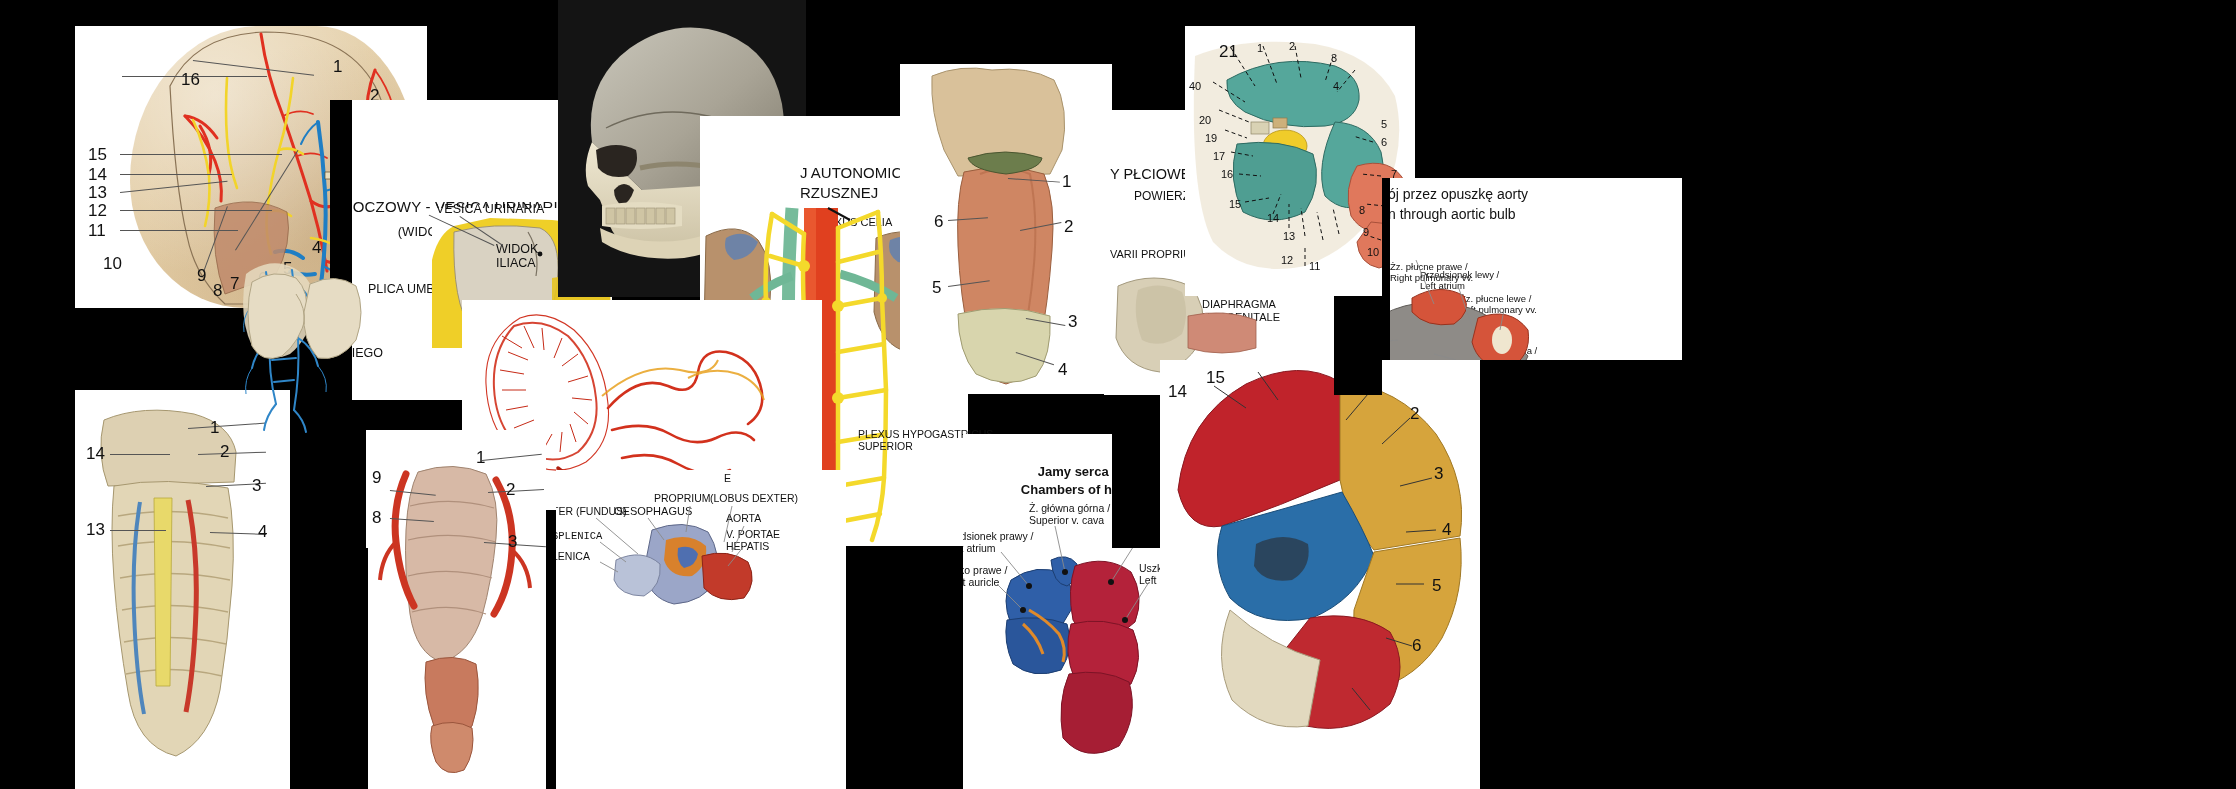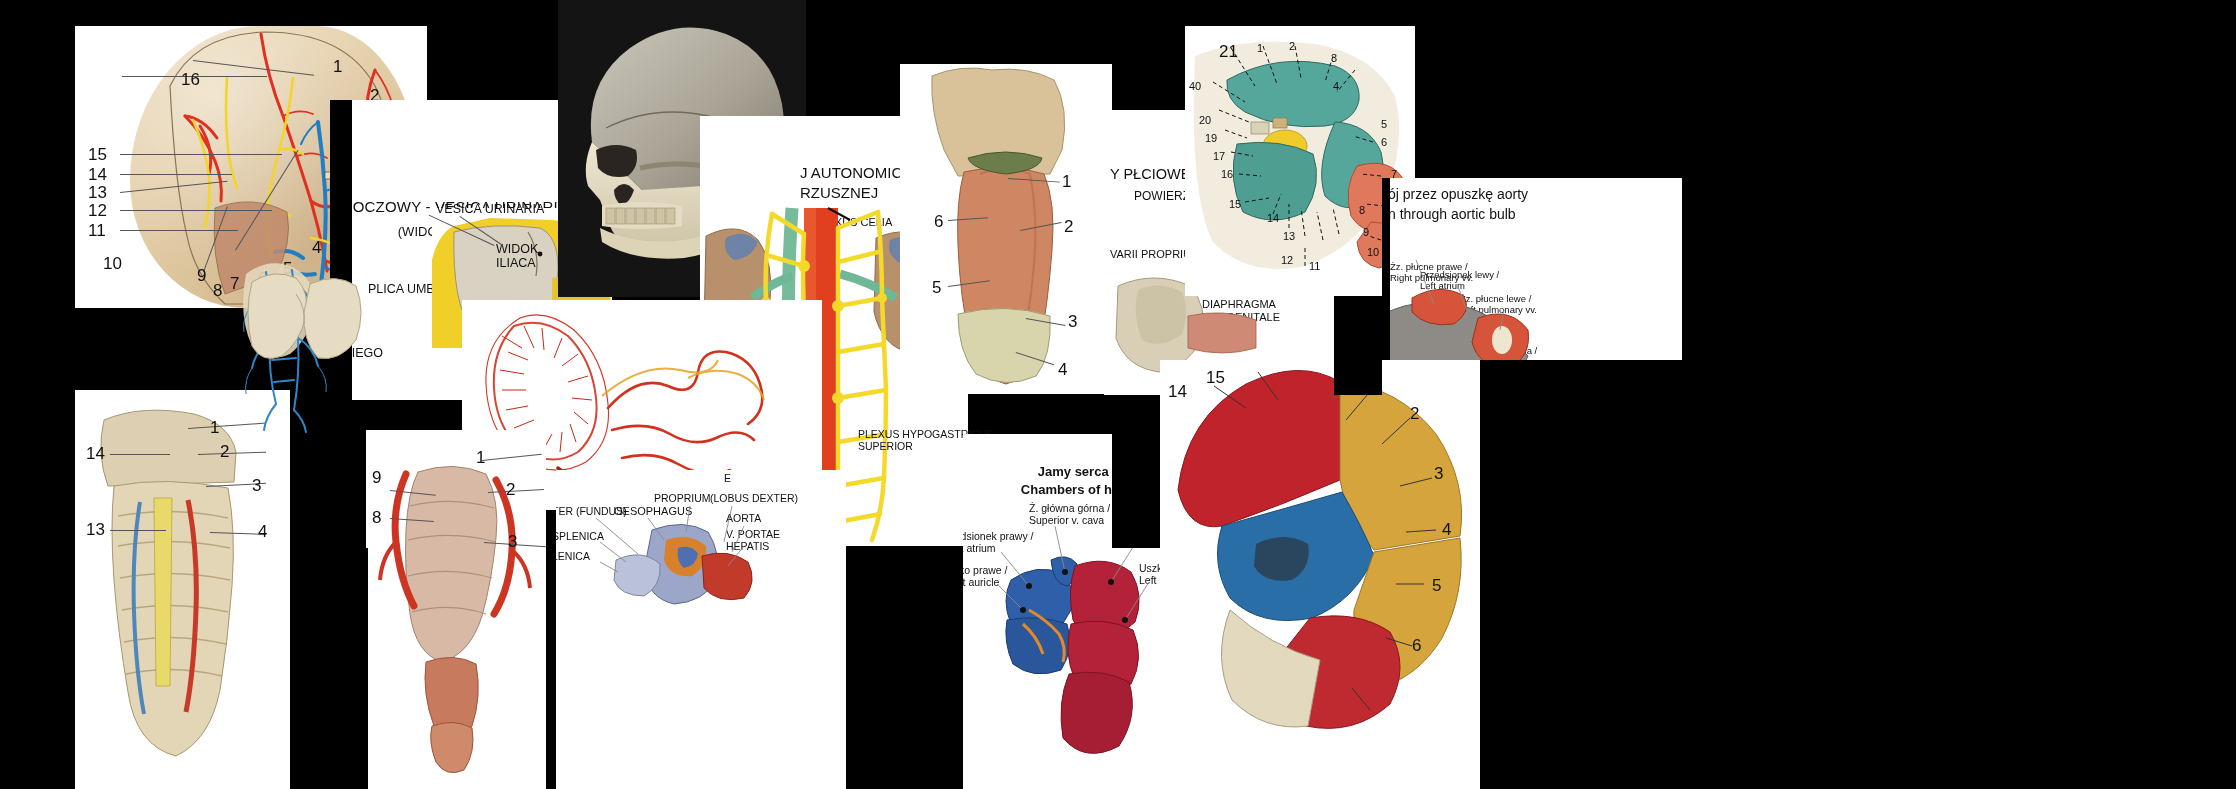--- a/index.html
+++ b/index.html
@@ -430,21 +430,21 @@
       <g stroke="#b01f10" stroke-width="3.4" fill="none" stroke-linecap="round">
         <path d="M96 168 Q116 182 104 196 Q90 206 108 208 Q140 206 176 200 Q214 194 250 198 Q280 202 300 192"></path>
       </g>
     </svg>
   </div>
 
   <div class="panel" style="left:556px;top:470px;width:290px;height:319px;">
     <div class="lbl" style="left:-4px;top:35px;font-size:10.5px;">TER (FUNDUS)</div>
     <div class="lbl" style="left:58px;top:35px;font-size:11px;">OESOPHAGUS</div>
     <div class="lbl" style="left:98px;top:22px;font-size:10.5px;">PROPRIUM</div>
-    <div class="lbl" style="left:-4px;top:60px;font-size:10.5px;">SPLENICA</div>
+    <div class="lbl" style="left:-4px;top:60px;font-size:10.5px;font-family:Liberation Mono, monospace;">SPLENICA</div>
     <div class="lbl" style="left:-4px;top:80px;font-size:10.5px;">LENICA</div>
     <div class="lbl" style="left:154px;top:22px;font-size:10.5px;">(LOBUS DEXTER)</div>
     <div class="lbl" style="left:170px;top:42px;font-size:10.5px;">AORTA</div>
     <div class="lbl" style="left:170px;top:58px;font-size:10.5px;">V. PORTAE
 HEPATIS</div>
     <div class="lbl" style="left:168px;top:2px;font-size:10.5px;">E</div>
     <svg viewBox="0 0 290 319" preserveAspectRatio="none">
       <path d="M96 60 Q128 48 152 62 Q166 84 160 110 Q148 132 118 134 Q92 128 88 100Z" fill="#9ba6c8" stroke="#5e6889" stroke-width="1"></path>
       <path d="M110 70 Q134 62 150 76 Q152 96 136 106 Q114 108 108 90Z" fill="#d8812c"></path>
       <path d="M122 78 Q136 74 142 84 Q140 96 128 98 Q120 92 122 78Z" fill="#4f6fb0"></path>

